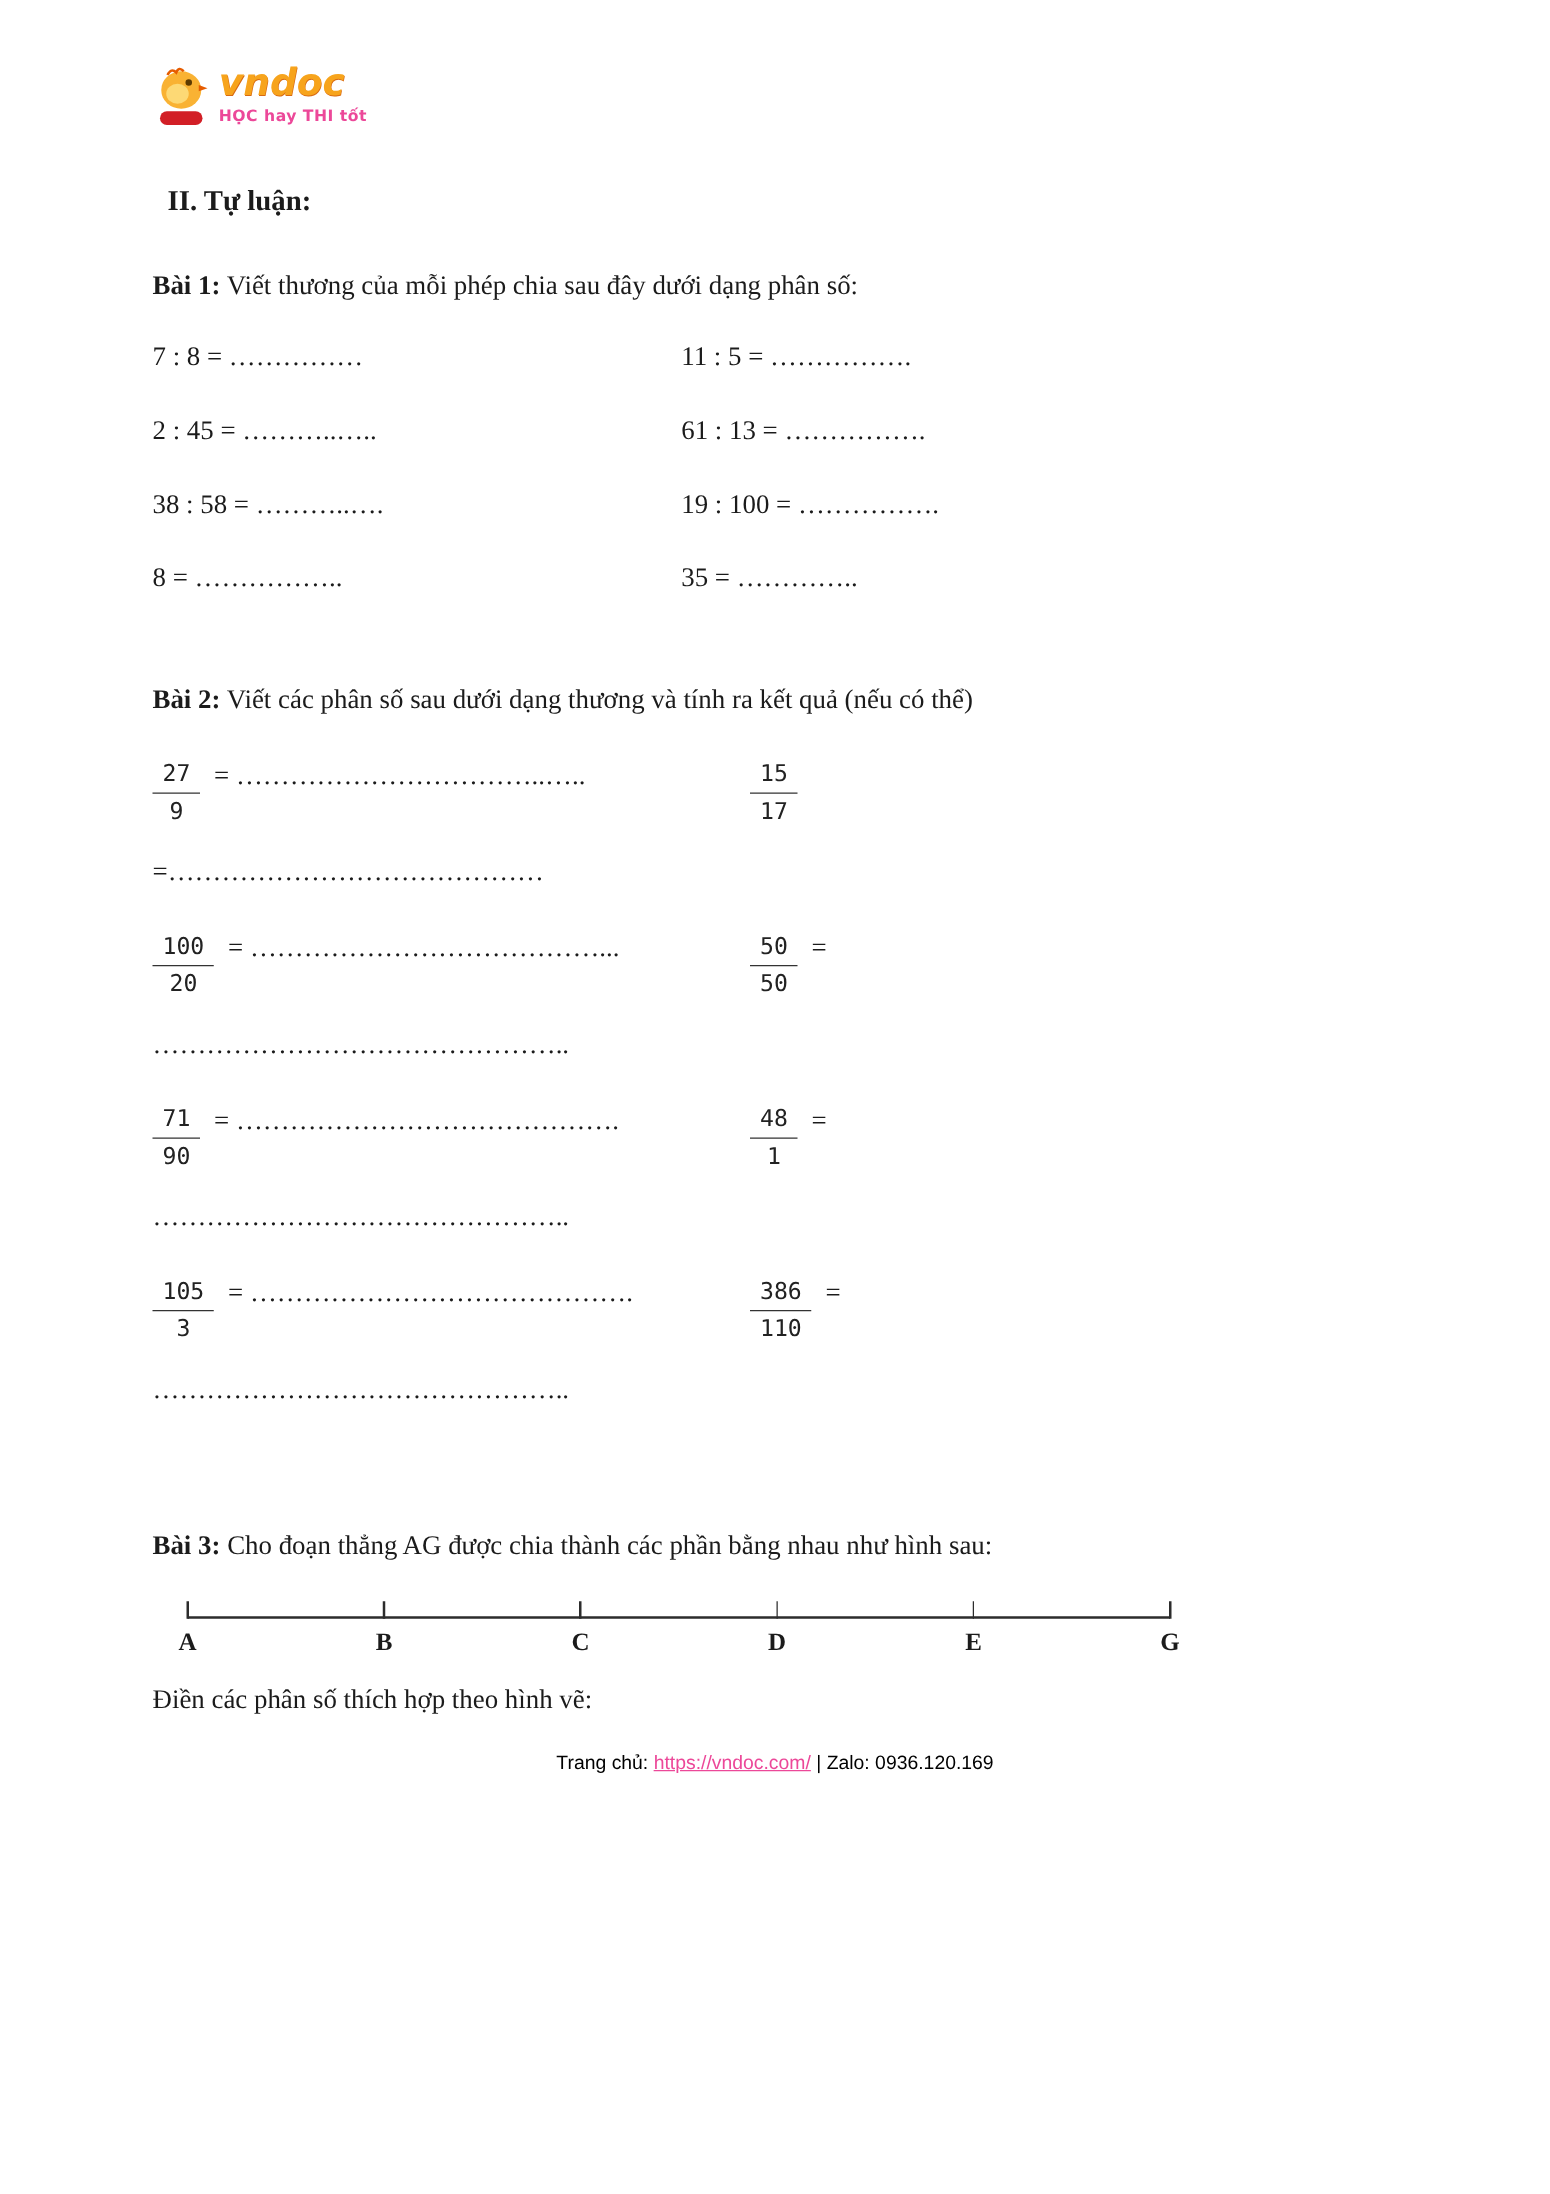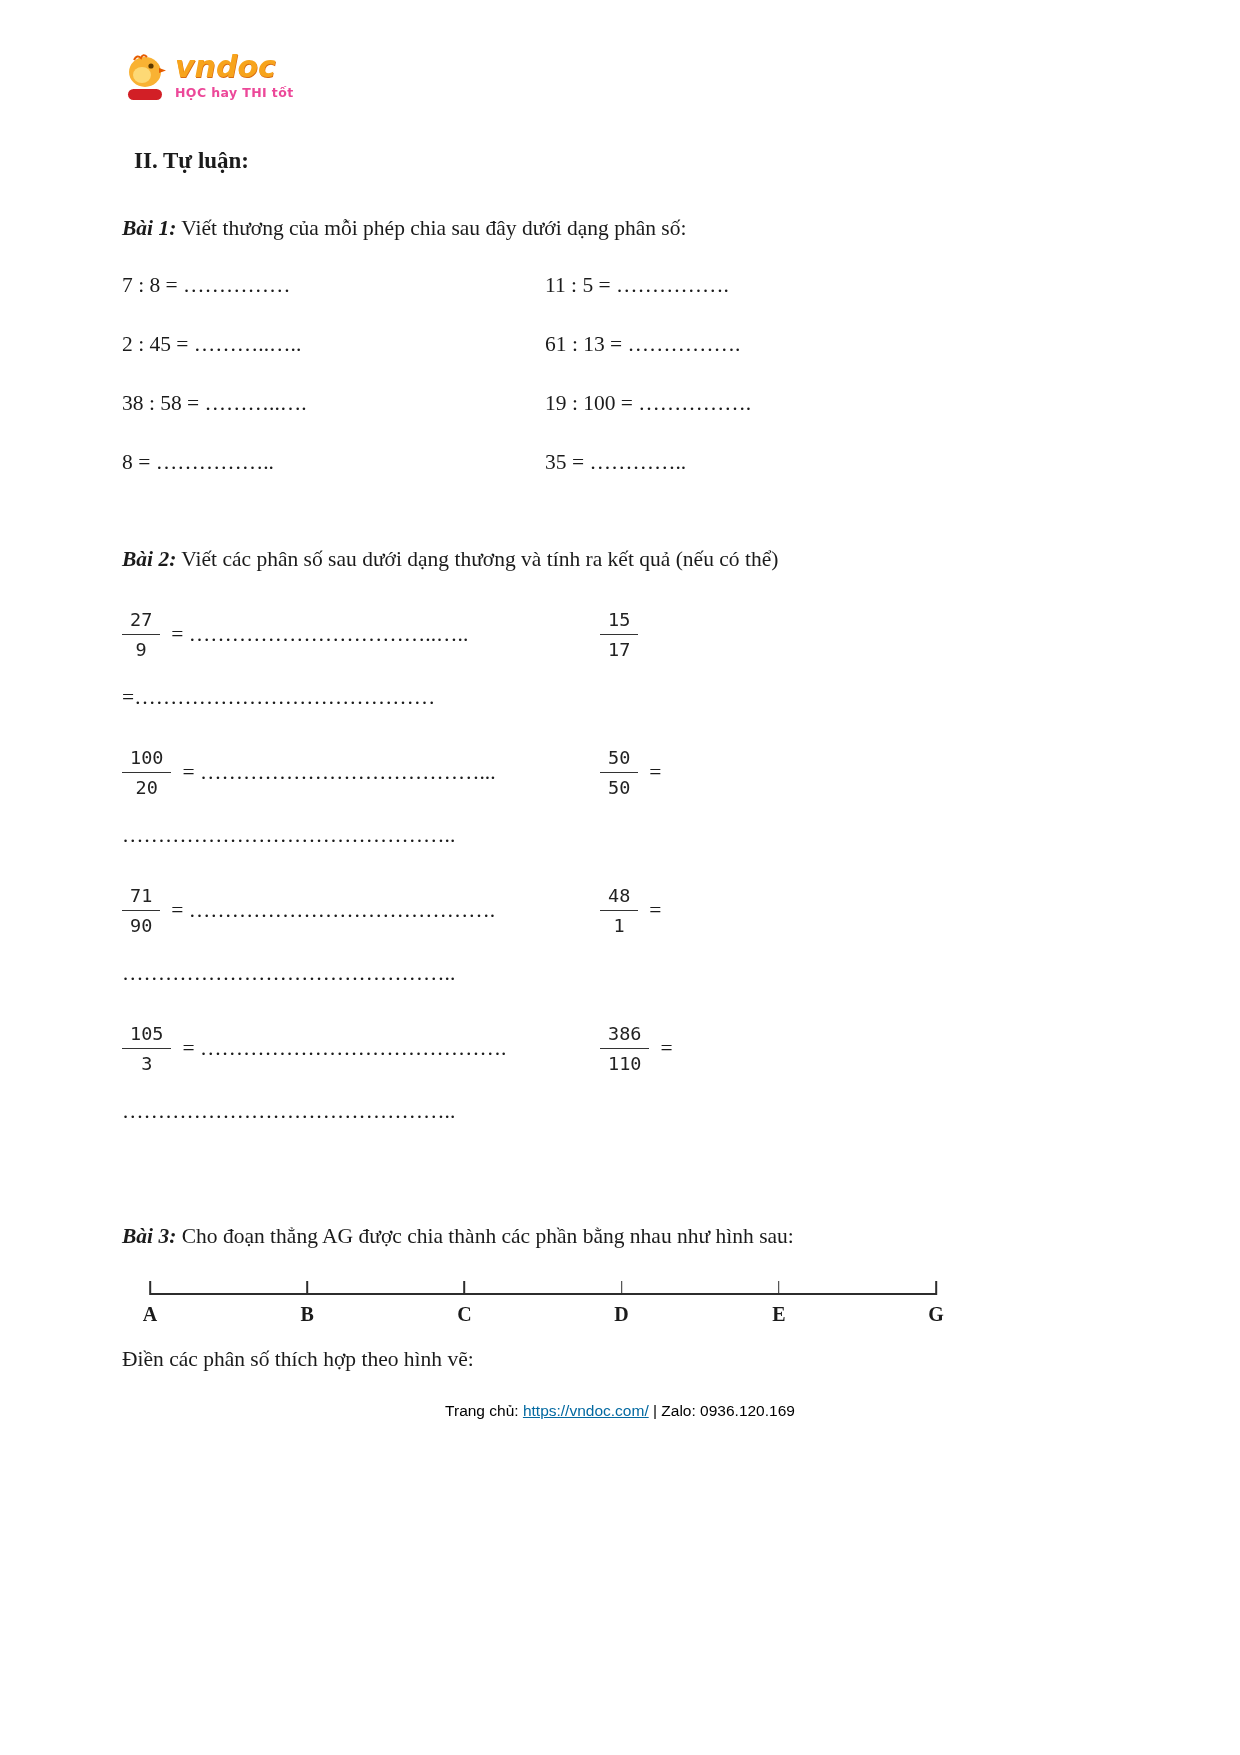--- a/index.html
+++ b/index.html
@@ -20,30 +20,30 @@
     text-shadow:0.5px 0.5px 0 #d86a12;
   }
   .tagline {
     font-family:"DejaVu Sans", sans-serif; font-weight:bold;
     font-size:12.5px; color:#ec4899; margin-top:3px; letter-spacing:0.4px;
   }
 
   
   .section-title { font-size:23px; font-weight:bold; margin-top:36px;margin-left:12px; }
   .bai-heading { font-size:21.5px; margin-top:42px; }
-  .bai-label { font-weight:bold;font-style:italic; }
+  .bai-label { font-weight:bold; }
 
   
   .ex-grid { margin-top:32px; }
   .ex-row { display:grid; grid-template-columns:423px 1fr; margin-bottom:34px; }
   .ex-item { font-size:21.5px; }
 
   
   .frac-row { display:grid; grid-template-columns:478px 1fr; align-items:center; margin-top:36px; }
-  .frac-cell { display:flex; align-items:center; gap:11px; }
+  .frac-cell { display:flex; align-items:flex-start; gap:11px; }
   .frac {
     display:inline-block; text-align:center;
     font-family:"DejaVu Sans Mono", monospace; font-size:18.5px; color:#222;
   }
   .frac .num { display:block; padding:1px 8px 4px; border-bottom:1.6px solid #333; }
   .frac .den { display:block; padding:4px 8px 1px; }
   .dots, .eq { font-size:21.5px; color:#1b1b1b; font-family:"Liberation Serif", serif; }
   .cont-line { font-size:21.5px; margin-top:24px; }
 
   
@@ -54,21 +54,21 @@
     position:absolute; top:26px; transform:translateX(-50%);
     font-weight:bold; font-size:20px; font-family:"Liberation Serif", serif;
   }
   .instruction { font-size:21.5px; margin-top:12px; }
 
   
   .footer {
     text-align:center; margin-top:30px;
     font-family:"Liberation Sans", sans-serif; font-size:15.5px; color:#000;
   }
-  .footer a { color:#0369a1; text-decoration:underline; cursor:pointer;margin-top:36px; }
+  .footer a { color:#ec4899; text-decoration:underline; cursor:pointer;margin-top:36px; }
 </style>
 </head>
 <body>
 
 <div class="page">
 
   <div class="logo">
     <span>
       <svg width="46" height="54" viewBox="0 0 46 54" aria-hidden="true">
         <ellipse cx="23" cy="20" rx="16" ry="15" fill="#f9b233"></ellipse>

